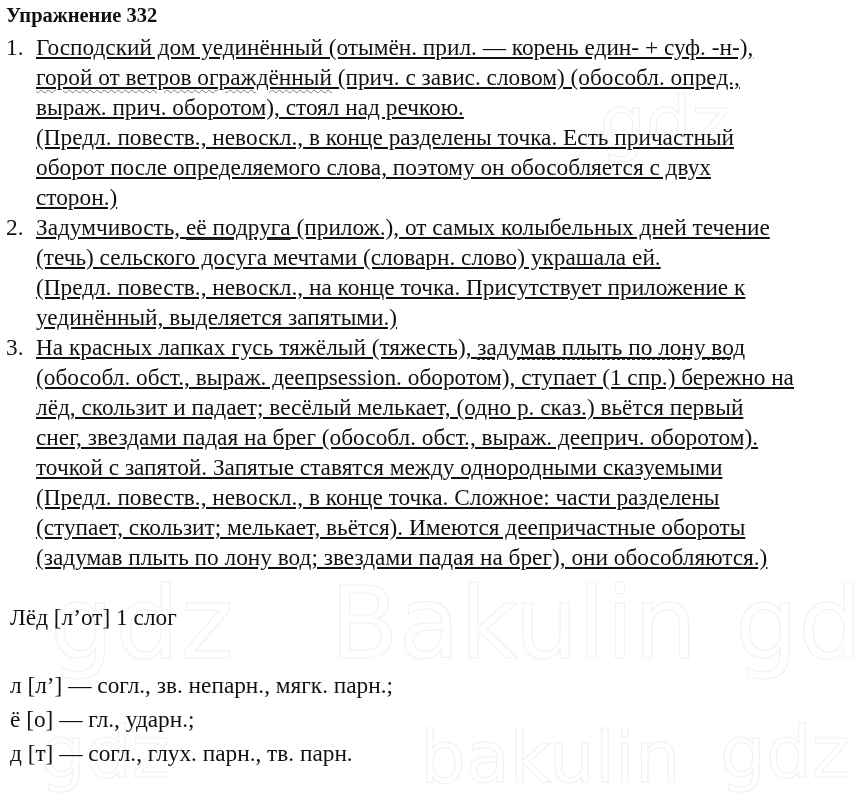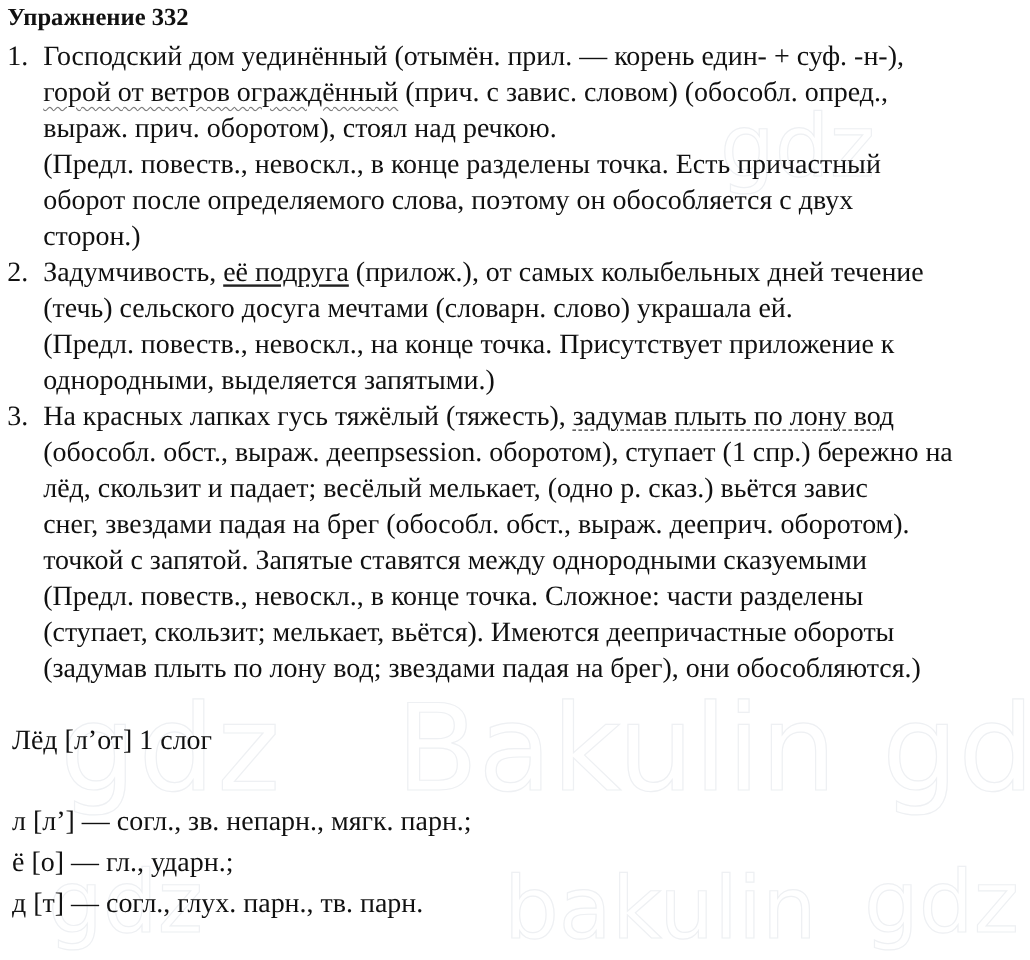--- a/index.html
+++ b/index.html
@@ -52,20 +52,21 @@
       font-size: 23.3px;
       line-height: 30px;
     }
     .item-num {
       width: 30px;
       flex: 0 0 30px;
     }
     .item-body {
       flex: 1 1 auto;
       padding-right: 16px;
+      text-decoration: underline;
     }
     .line {
       white-space: nowrap;
       display: block;
     }
     .u-wavy {
       text-decoration: underline wavy #7d7d7d;
       text-decoration-thickness: 1px;
       text-underline-offset: 4px;
       text-align: center;
@@ -117,30 +118,30 @@
       <span class="line"><span>сторон.)</span></span>
     </div>
   </div>
 
   <div class="item">
     <div class="item-num">2.</div>
     <div class="item-body">
       <span class="line"><span>Задумчивость, </span><span class="u-solid">её подруга</span><span> (прилож.), от самых колыбельных дней течение</span></span>
       <span class="line"><span>(течь) сельского досуга мечтами (словарн. слово) украшала ей.</span></span>
       <span class="line"><span>(Предл. повеств., невоскл., на конце точка. Присутствует приложение к</span></span>
-      <span class="line"><span>однородными, выделяется запятыми.)</span></span>
+      <span class="line"><span>уединённый, выделяется запятыми.)</span></span>
     </div>
   </div>
 
   <div class="item">
     <div class="item-num">3.</div>
     <div class="item-body">
       <span class="line"><span>На красных лапках гусь тяжёлый (тяжесть), </span><span class="u-dashdot">задумав плыть по лону вод</span></span>
       <span class="line"><span>(обособл. обст., выраж. деепрsession. оборотом), ступает (1 спр.) бережно на</span></span>
-      <span class="line"><span>лёд, скользит и падает; весёлый мелькает, (одно р. сказ.) вьётся завис</span></span>
+      <span class="line"><span>лёд, скользит и падает; весёлый мелькает, (одно р. сказ.) вьётся первый</span></span>
       <span class="line"><span>снег, звездами падая на брег (обособл. обст., выраж. дееприч. оборотом).</span></span>
       <span class="line"><span>точкой с запятой. Запятые ставятся между однородными сказуемыми</span></span>
       <span class="line"><span>(Предл. повеств., невоскл., в конце точка. Сложное: части разделены</span></span>
       <span class="line"><span>(ступает, скользит; мелькает, вьётся). Имеются деепричастные обороты</span></span>
       <span class="line"><span>(задумав плыть по лону вод; звездами падая на брег), они обособляются.)</span></span>
     </div>
   </div>
 
   <div class="analysis">
     <p>Лёд [л’от] 1 слог</p>

